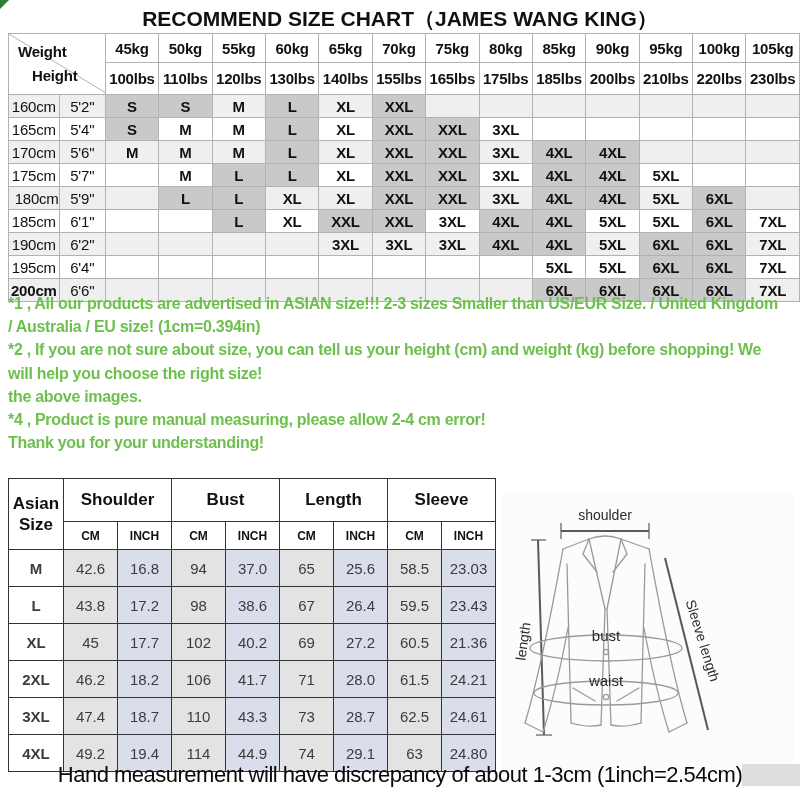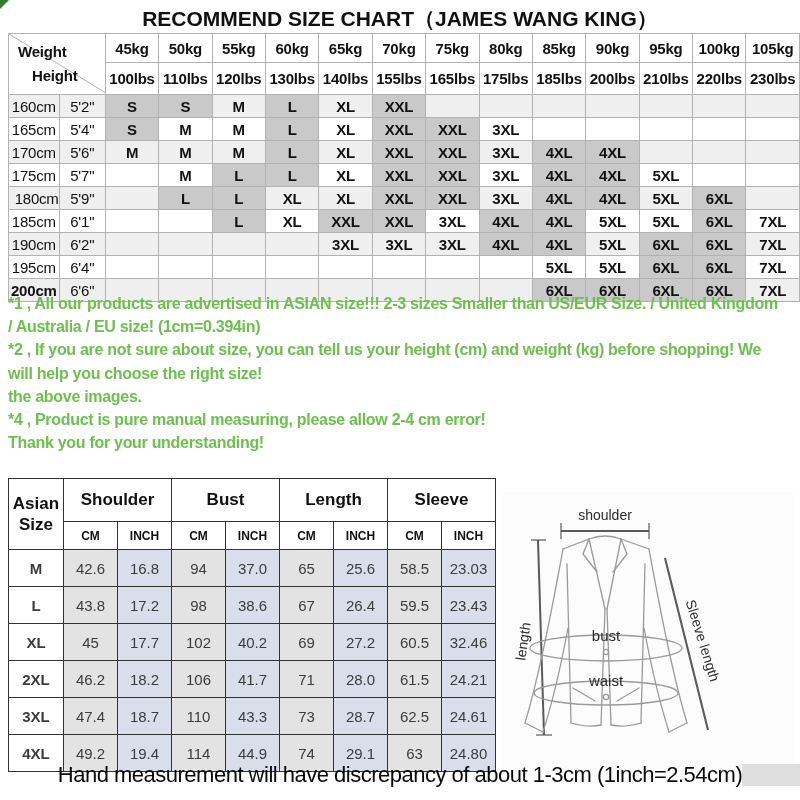--- a/index.html
+++ b/index.html
@@ -334,21 +334,21 @@
       </tr>
       <tr class="data-row">
         <td class="size-label">XL</td>
         <td class="cm-bg">45</td>
         <td class="inch-bg">17.7</td>
         <td class="cm-bg">102</td>
         <td class="inch-bg">40.2</td>
         <td class="cm-bg">69</td>
         <td class="inch-bg">27.2</td>
         <td class="cm-bg">60.5</td>
-        <td class="inch-bg">32.46</td>
+        <td class="inch-bg">21.36</td>
       </tr>
       <tr class="data-row">
         <td class="size-label">2XL</td>
         <td class="cm-bg">46.2</td>
         <td class="inch-bg">18.2</td>
         <td class="cm-bg">106</td>
         <td class="inch-bg">41.7</td>
         <td class="cm-bg">71</td>
         <td class="inch-bg">28.0</td>
         <td class="cm-bg">61.5</td>

